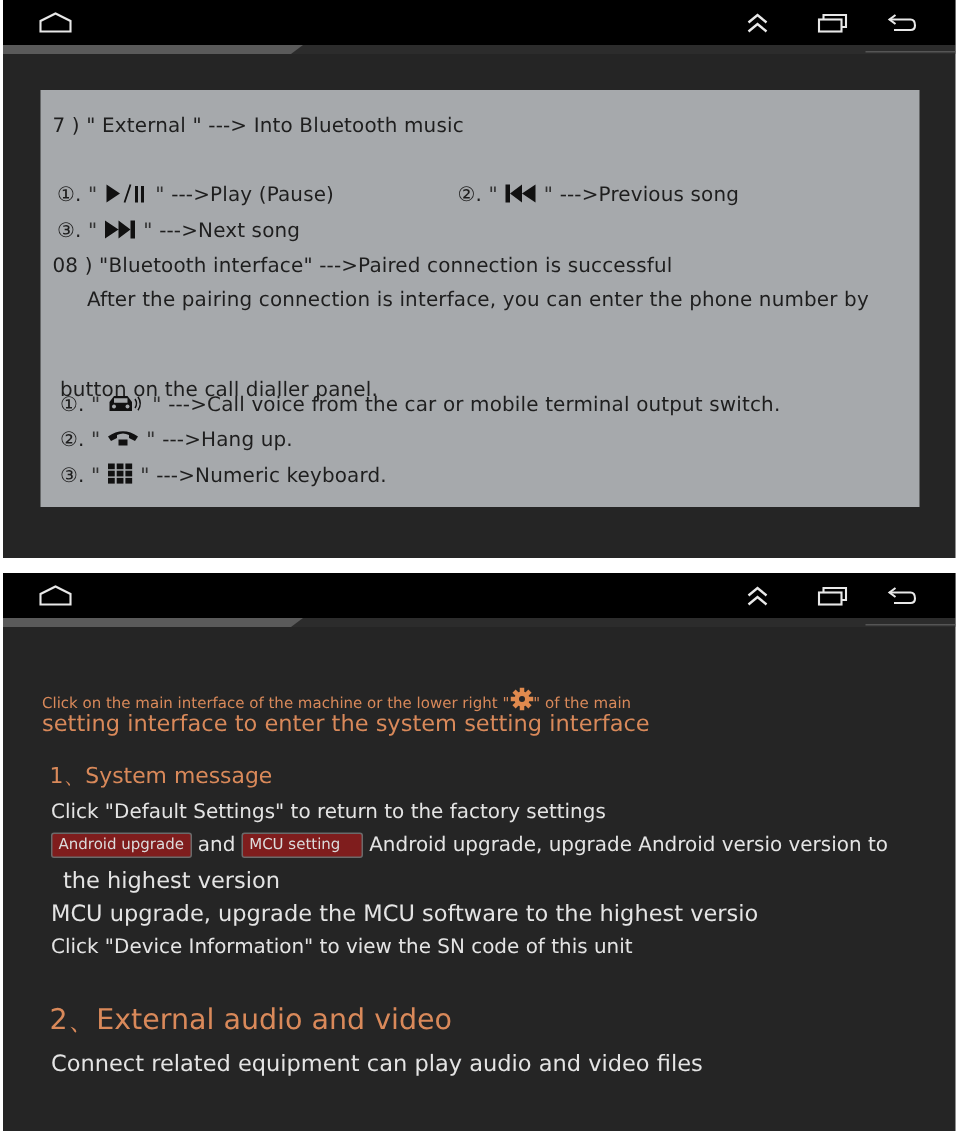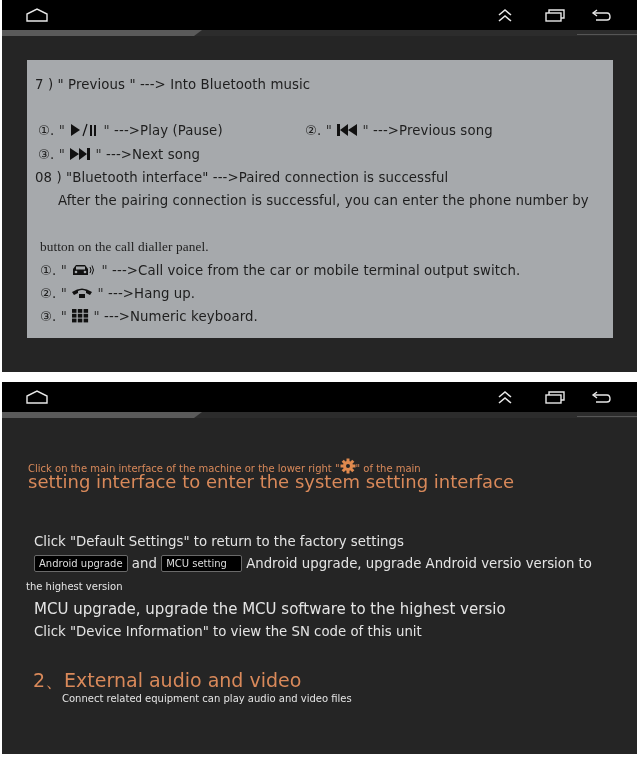--- a/index.html
+++ b/index.html
@@ -26,21 +26,21 @@
   .docbox { position: absolute; left: 25px; top: 60px; width: 586px; height: 278px; background: #a6a9ac; color: #1e1e1e; font-size: 13.3px; letter-spacing: 0.1px; }
   .docline { position: absolute; left: 8px; white-space: nowrap; line-height: 18px; }
   .ico { display: inline-block; vertical-align: -2px; }
   .q { color: #333; }
 
   
   .p2 { position: absolute; left: 0; top: 0; width: 100%; height: 100%; }
   .orange { color: #d9895a; }
   .light { color: #e4e4e4; }
   .line2 { position: absolute; white-space: nowrap; line-height: 18px; }
-  .btn-ui { display: inline-block; border: 1px solid #6a6a6a; background: #000000; color: #dcdcdc; font-size: 10px; padding: 1px 4px; border-radius: 2px; line-height: 13px; vertical-align: 1px; }
+  .btn-ui { display: inline-block; border: 1px solid #6a6a6a; background: #7f1d1d; color: #dcdcdc; font-size: 10px; padding: 1px 4px; border-radius: 2px; line-height: 13px; vertical-align: 1px; }
 </style>
 </head>
 <body>
 
 <div class="panel" id="panel1">
   <div class="navbar">
     <span class="nav-icon home">
       <svg width="24" height="16" viewBox="0 0 24 16">
           <path d="M2 14 L2 7 L12 2 L22 7 L22 14 Z" fill="none" stroke="#e8e8e8" stroke-width="1.4"></path>
         </svg>
@@ -63,21 +63,21 @@
         </svg>
     </span>
     <div class="accent">
         <div class="left"></div>
         <div class="right"></div>
       </div>
   </div>
 
   <div class="docbox">
     <div class="docline" style="top:16px;">
-      <span>7 ) "</span><span> Previous </span><span>" ---&gt; Into Bluetooth music</span>
+      <span>7 ) "</span><span> External </span><span>" ---&gt; Into Bluetooth music</span>
     </div>
 
     <div class="docline" style="top:62px; left:11px;">
       <span>①.</span>
       <span class="q">"</span>
       <span class="ico"><svg width="30" height="14" viewBox="0 0 30 14">
             <path d="M2 1 L11 7 L2 13 Z" fill="#111"></path>
             <path d="M14 13 L18 1" stroke="#111" stroke-width="1.2"></path>
             <rect x="21" y="2" width="2" height="11" fill="#111"></rect>
             <rect x="25" y="2" width="2" height="11" fill="#111"></rect>
@@ -100,22 +100,22 @@
       <span class="q">"</span>
       <span class="ico"><svg width="22" height="14" viewBox="0 0 22 14">
             <path d="M1 1 L10 7 L1 13 Z M10 1 L18 7 L10 13 Z" fill="#111"></path>
             <rect x="18" y="1" width="3" height="12" fill="#111"></rect>
           </svg></span>
       <span class="q">"</span>
       <span>---&gt;Next song</span>
     </div>
 
     <div class="docline" style="top:109px;">08 )  "Bluetooth interface"  ---&gt;Paired connection is successful</div>
-    <div class="docline" style="top:132px; left:31px;">After the pairing connection is successful, you can enter the phone number by</div>
-    <div class="docline" style="top:178px; left:13px;font-family:Liberation Serif, serif;">button on the call dialler panel.</div>
+    <div class="docline" style="top:132px; left:31px;">After the pairing connection is interface, you can enter the phone number by</div>
+    <div class="docline" style="top:192px; left:13px;">button on the call dialler panel.</div>
 
     <div class="docline" style="top:202px; left:13px;">
       <span>①.</span>
       <span class="q">"</span>
       <span class="ico"><svg width="26" height="14" viewBox="0 0 26 14">
             <path d="M2 12 L2 6 L5 2 L14 2 L17 6 L17 12 Z" fill="#111"></path>
             <rect x="5" y="3.5" width="9" height="3" fill="#a6a9ac"></rect>
             <circle cx="5" cy="9" r="1.3" fill="#a6a9ac"></circle>
             <circle cx="14" cy="9" r="1.3" fill="#a6a9ac"></circle>
             <path d="M19 4 Q21 7 19 10 M21 2.5 Q24 7 21 11.5" fill="none" stroke="#111" stroke-width="1"></path>
@@ -191,29 +191,30 @@
             <g fill="#e08a4e">
               <circle cx="8" cy="8" r="5"></circle>
               <rect x="6.5" y="0.5" width="3" height="15"></rect>
               <rect x="0.5" y="6.5" width="15" height="3"></rect>
               <rect x="6.5" y="0.5" width="3" height="15" transform="rotate(45 8 8)"></rect>
               <rect x="6.5" y="0.5" width="3" height="15" transform="rotate(-45 8 8)"></rect>
             </g>
             <circle cx="8" cy="8" r="2" fill="#252525"></circle>
           </svg></span><span>" of the main</span>
     </div>
-    <div class="line2 orange" style="left:26px; top:92px; font-size:18px; line-height:16px;">setting interface to enter the system setting interface</div>
-
+    <div class="line2 orange" style="left:26px; top:92px; font-size:15px; line-height:16px;">setting interface to enter the system setting interface</div>
+
+    <div class="line2 orange" style="left:31px; top:127px; font-size:14.6px;">1、System message</div>
     <div class="line2 light" style="left:32px; top:151px; font-size:13.3px;">Click "Default Settings" to return to the factory settings</div>
     <div class="line2 light" style="left:32px; top:173px; font-size:13.3px;">
       <span class="btn-ui">Android upgrade</span>
       <span>and</span>
       <span class="btn-ui" style="padding-right:14px;">MCU setting</span>
       <span>Android upgrade, upgrade Android versio version to</span>
     </div>
-    <div class="line2 light" style="left:24px; top:196px; font-size:10px;">the highest version</div>
+    <div class="line2 light" style="left:40px; top:196px; font-size:15px;">the highest version</div>
     <div class="line2 light" style="left:32px; top:218px; font-size:15px;">MCU upgrade, upgrade the MCU software to the highest versio</div>
     <div class="line2 light" style="left:32px; top:241px; font-size:13.3px;">Click "Device Information" to view the SN code of this unit</div>
 
     <div class="line2 orange" style="left:31px; top:289px; font-size:19px;">2、External audio and video</div>
-    <div class="line2 light" style="left:32px; top:308px; font-size:10px;margin-left:28px;">Connect related equipment can play audio and video files</div>
+    <div class="line2 light" style="left:32px; top:318px; font-size:15px;">Connect related equipment can play audio and video files</div>
   </div>
 </div>
 
 </body></html>

